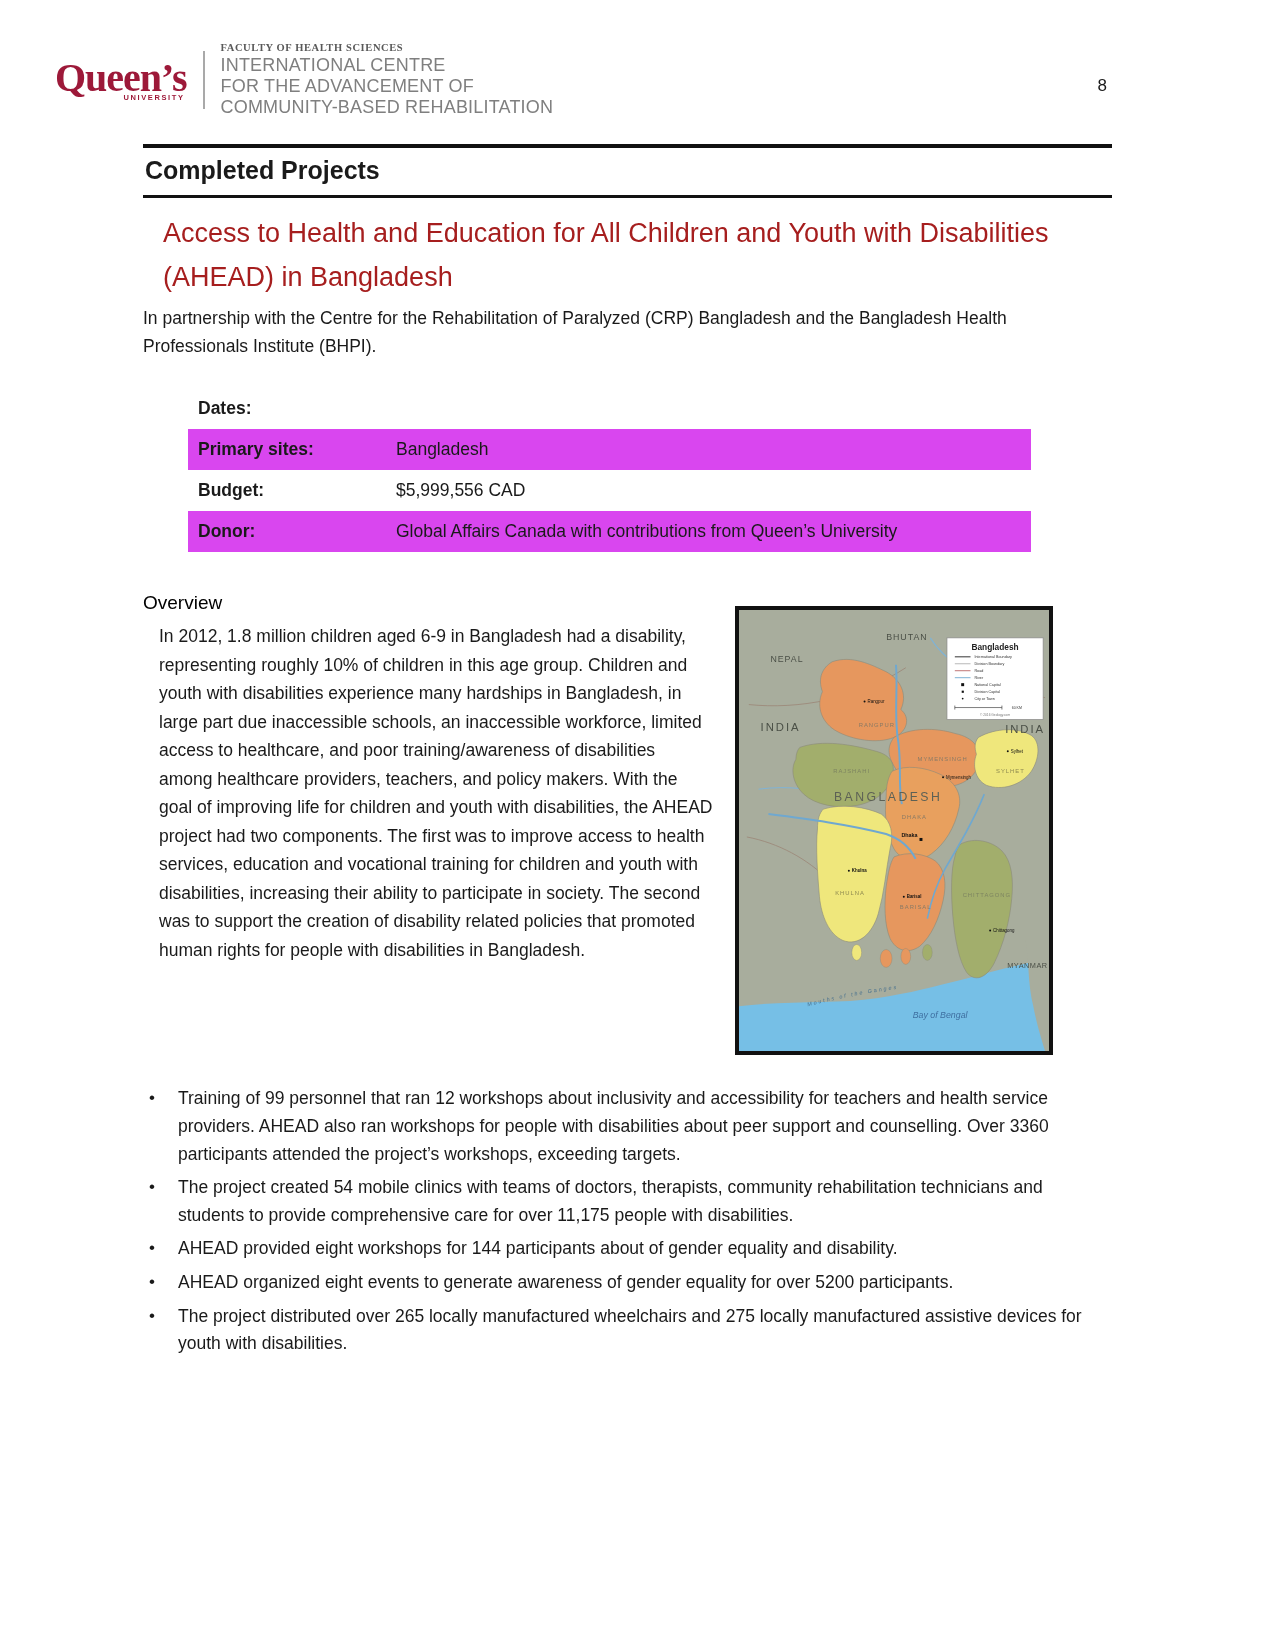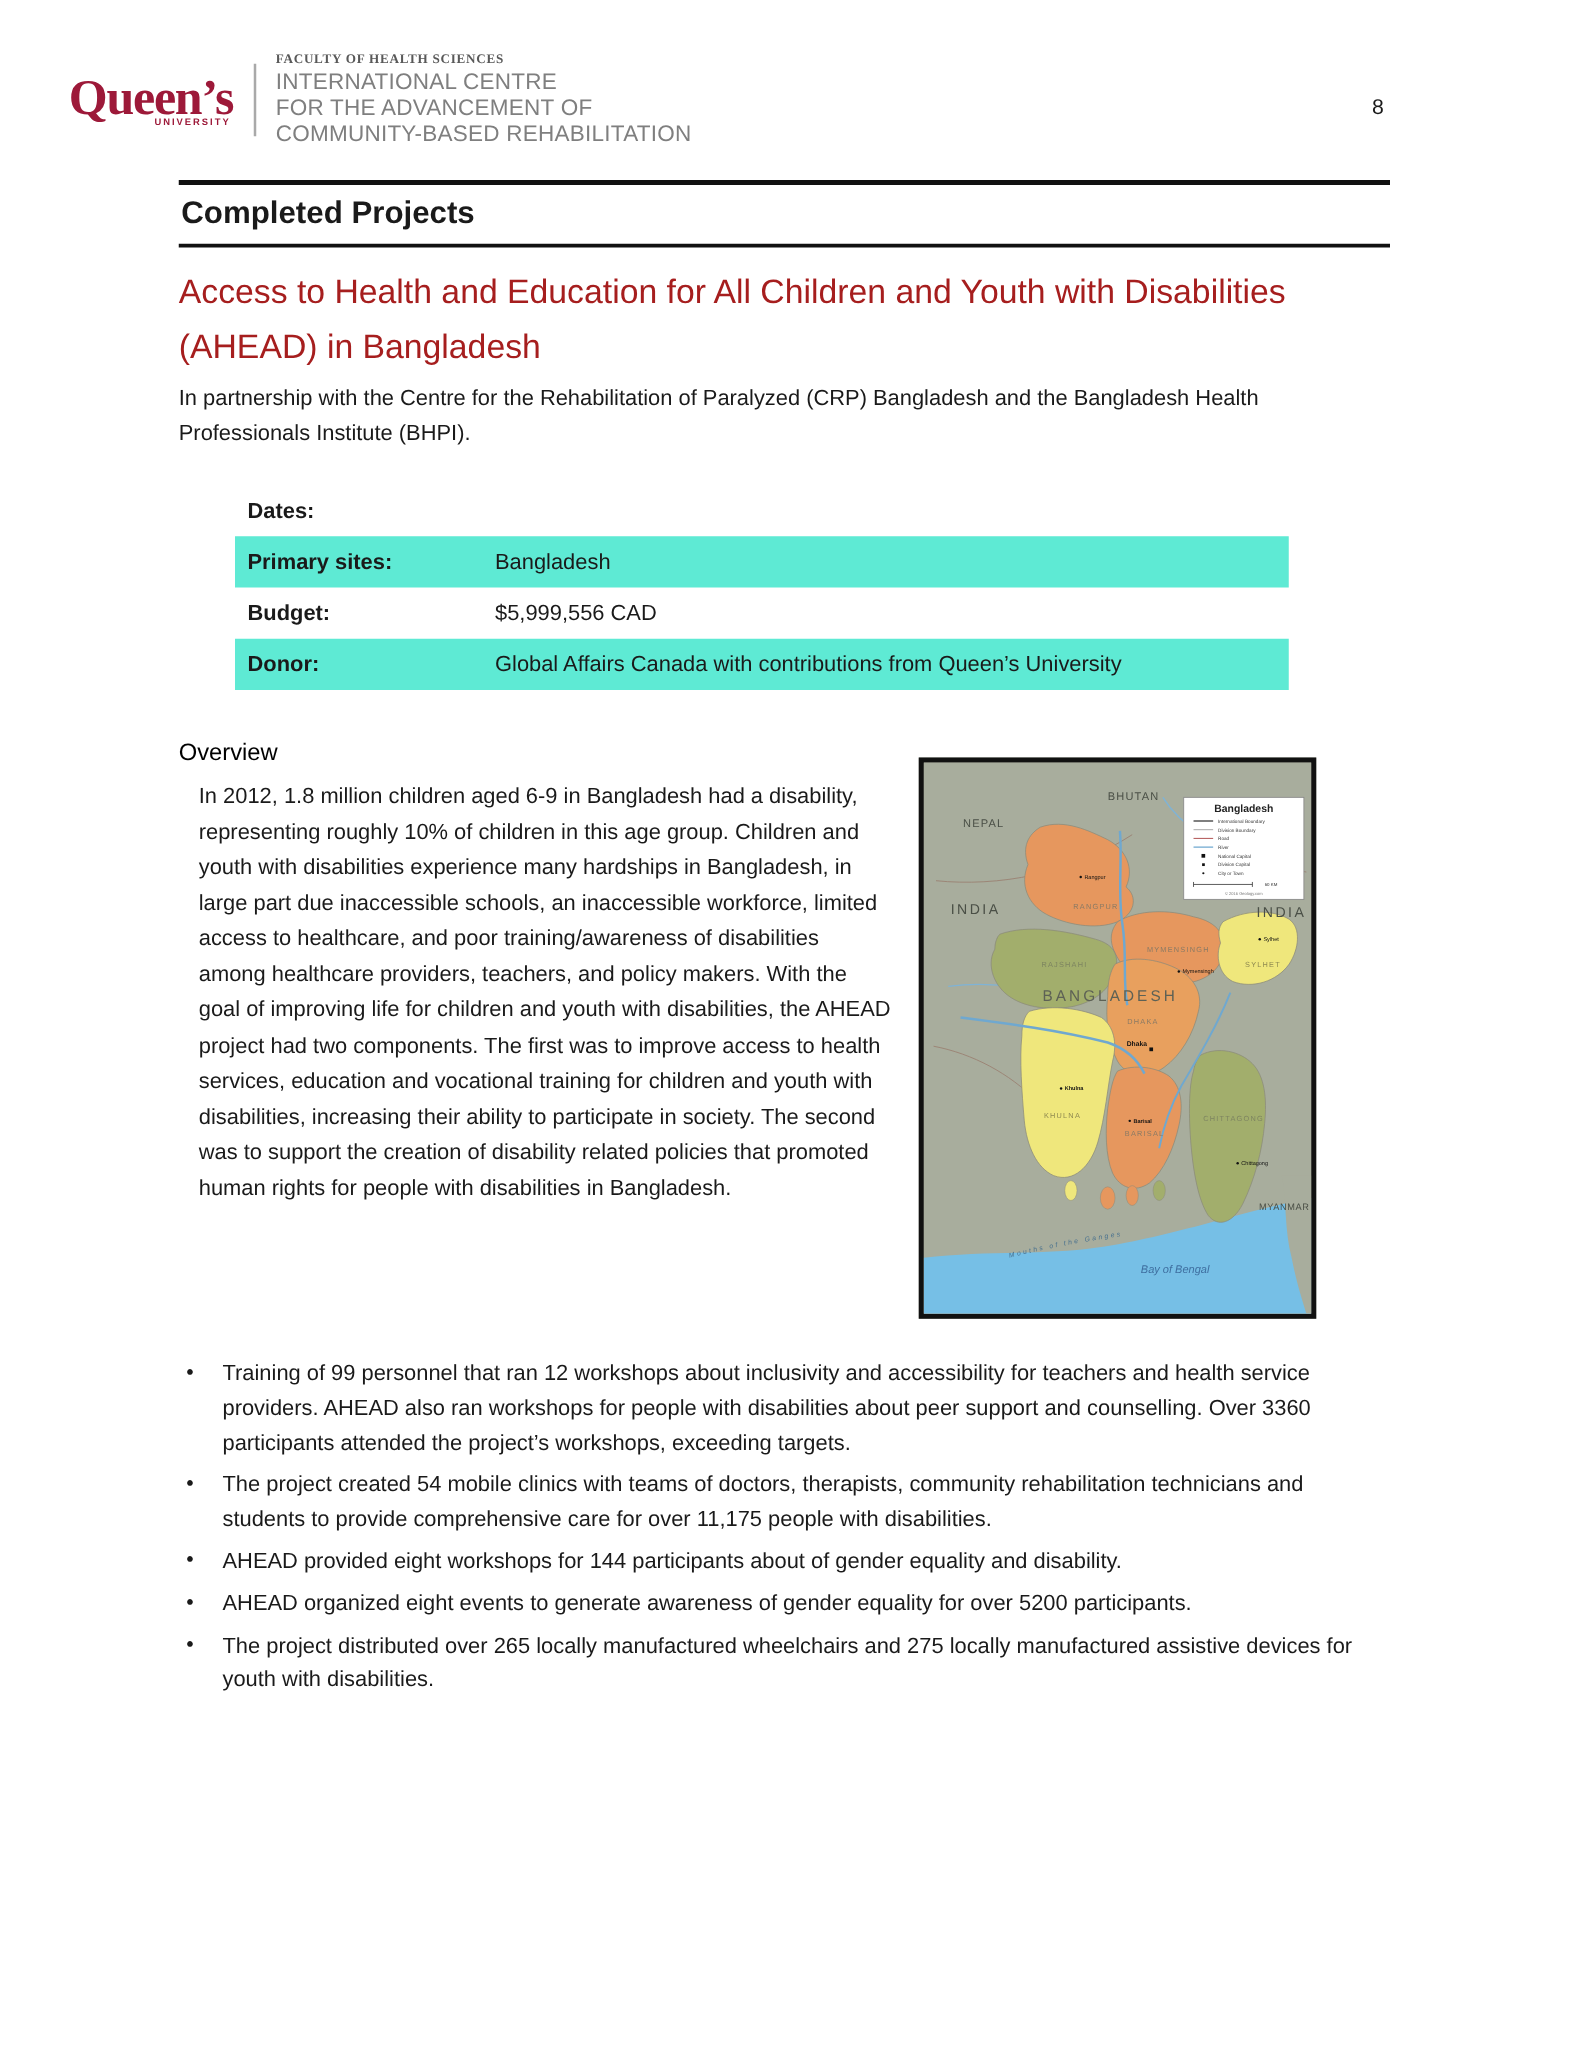--- a/index.html
+++ b/index.html
@@ -30,28 +30,28 @@
   
   .content { position:absolute; left:143px; top:144px; width:969px; }
 
   .section-heading {
     border-top:4px solid #111; border-bottom:3px solid #111;
     padding:8px 2px 10px; font-size:25px; font-weight:600; color:#1a1a1a;
   }
 
   .project-title {
     color:#a61e1e; font-size:27px; line-height:1.63; font-weight:400;
-    margin-top:13px; max-width:905px;
+    margin-top:13px; max-width:905px;margin-left:20px;
   }
   .partnership { font-size:17.5px; line-height:1.58; margin-top:6px; max-width:940px; }
 
   
   .details-table { margin:28px 0 0 45px; width:843px; font-size:17.5px; }
   .dt-row { display:flex; align-items:center; min-height:41px; }
-  .dt-row.shaded { background:#5eead4; }
+  .dt-row.shaded { background:#d946ef; }
   .dt-label { width:208px; padding-left:10px; font-weight:bold; box-sizing:border-box; }
   .dt-value { flex:1; }
 
   
   .overview-section { margin-top:40px; }
   .map-figure {
     float:right; width:318px; height:449px; box-sizing:border-box;
     border:4px solid #111; margin:14px 59px 6px 22px; background:#a8ad9d;
   }
   .map-figure svg { display:block; width:100%; height:100%; }

